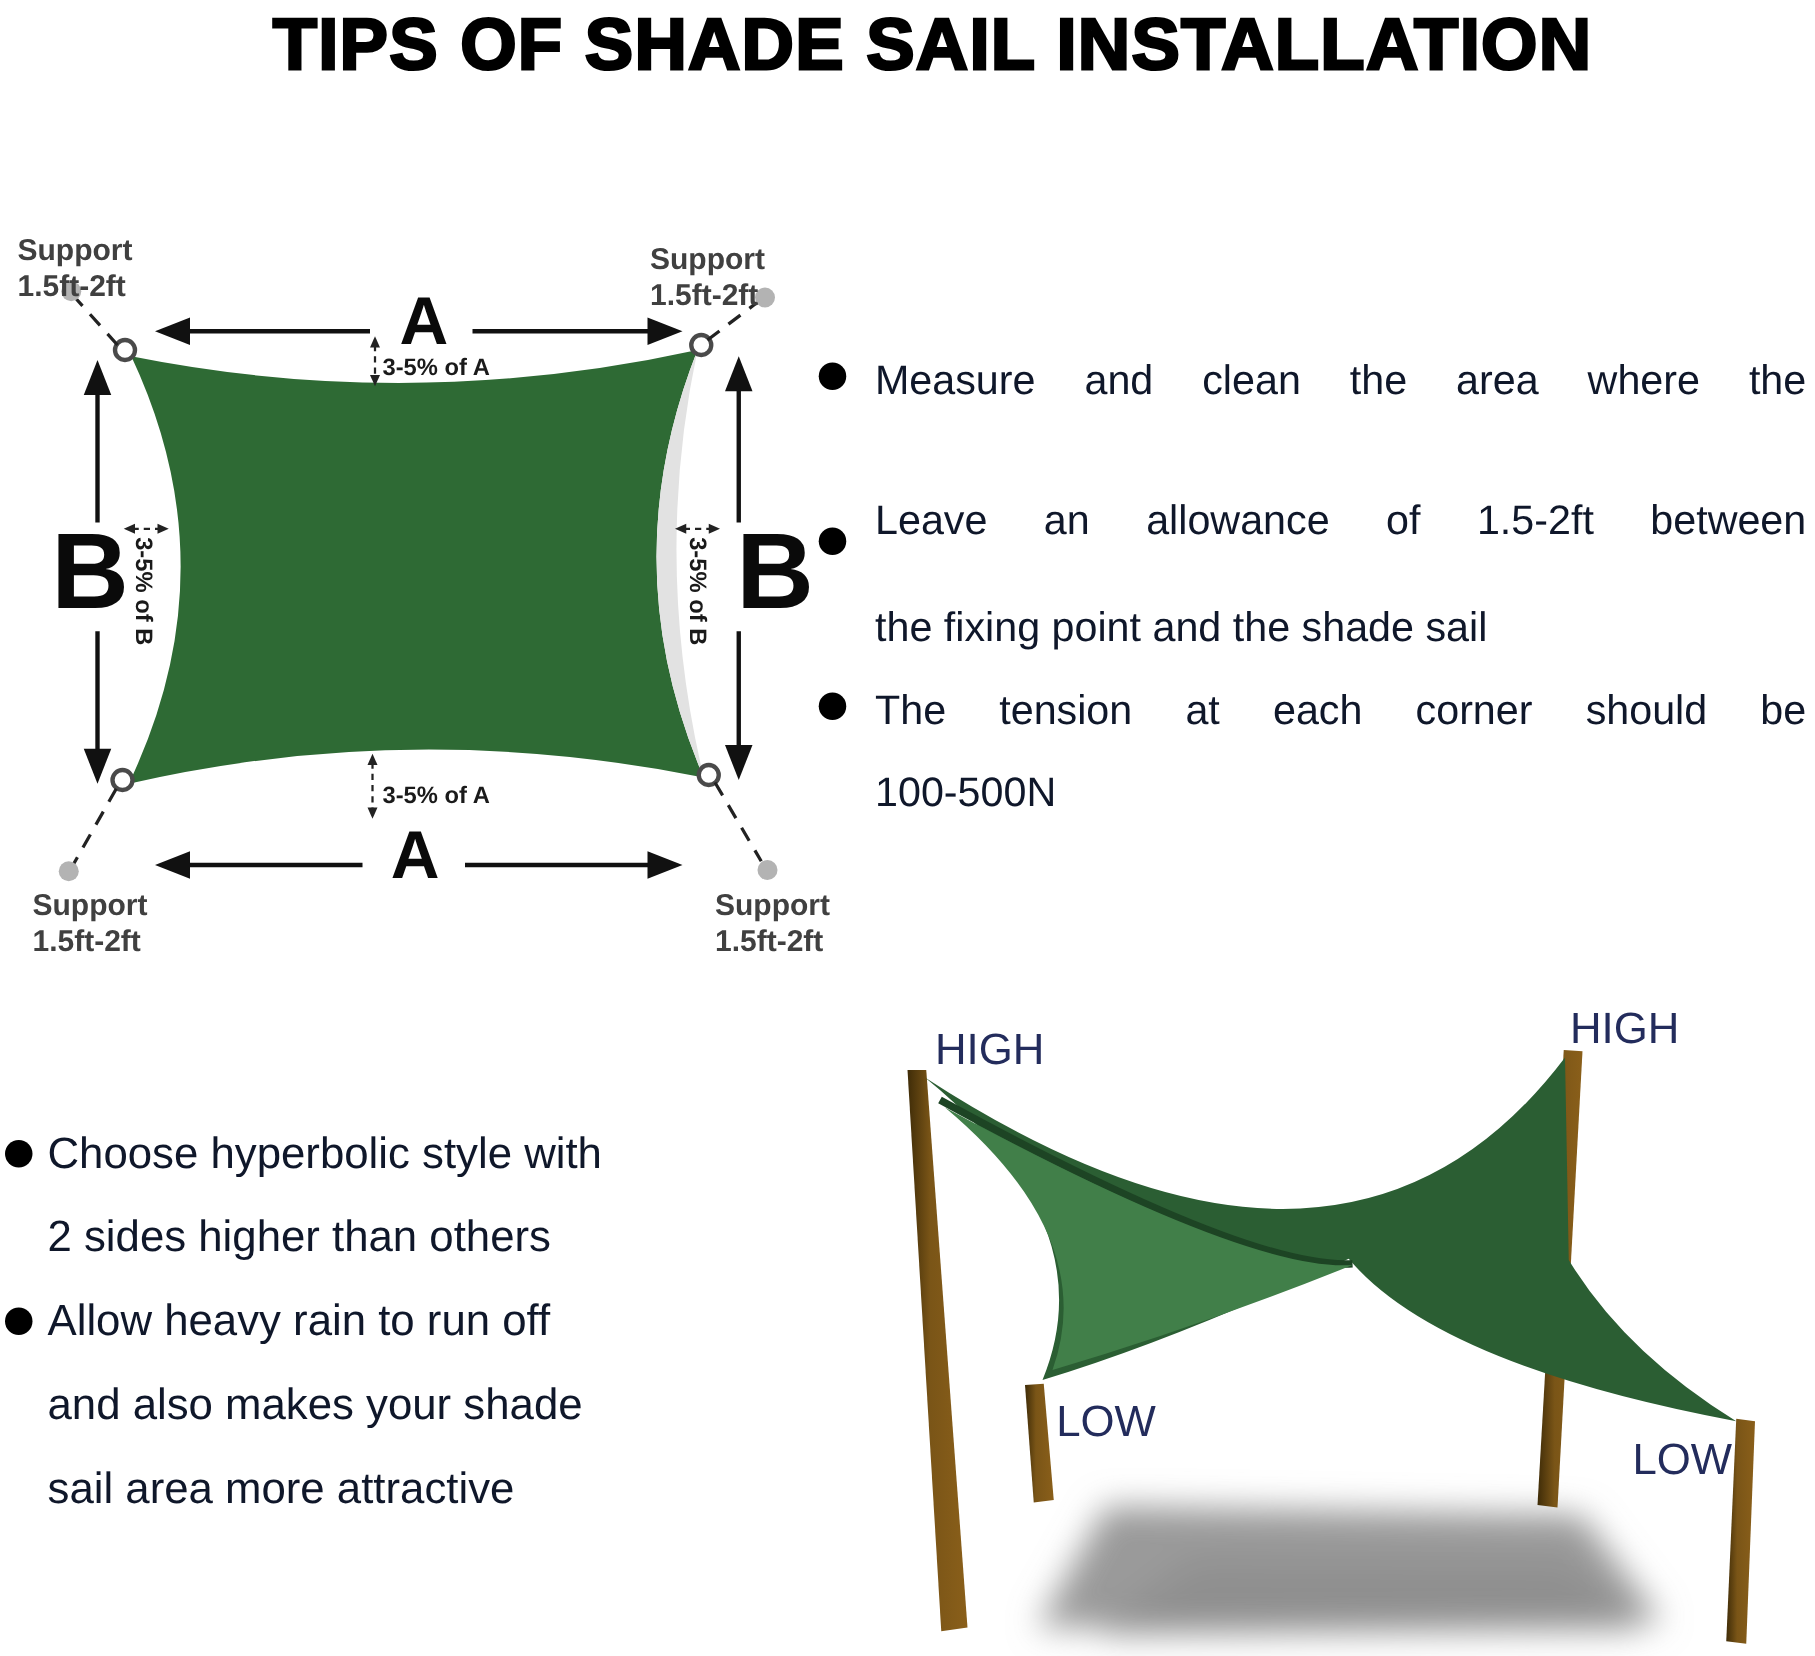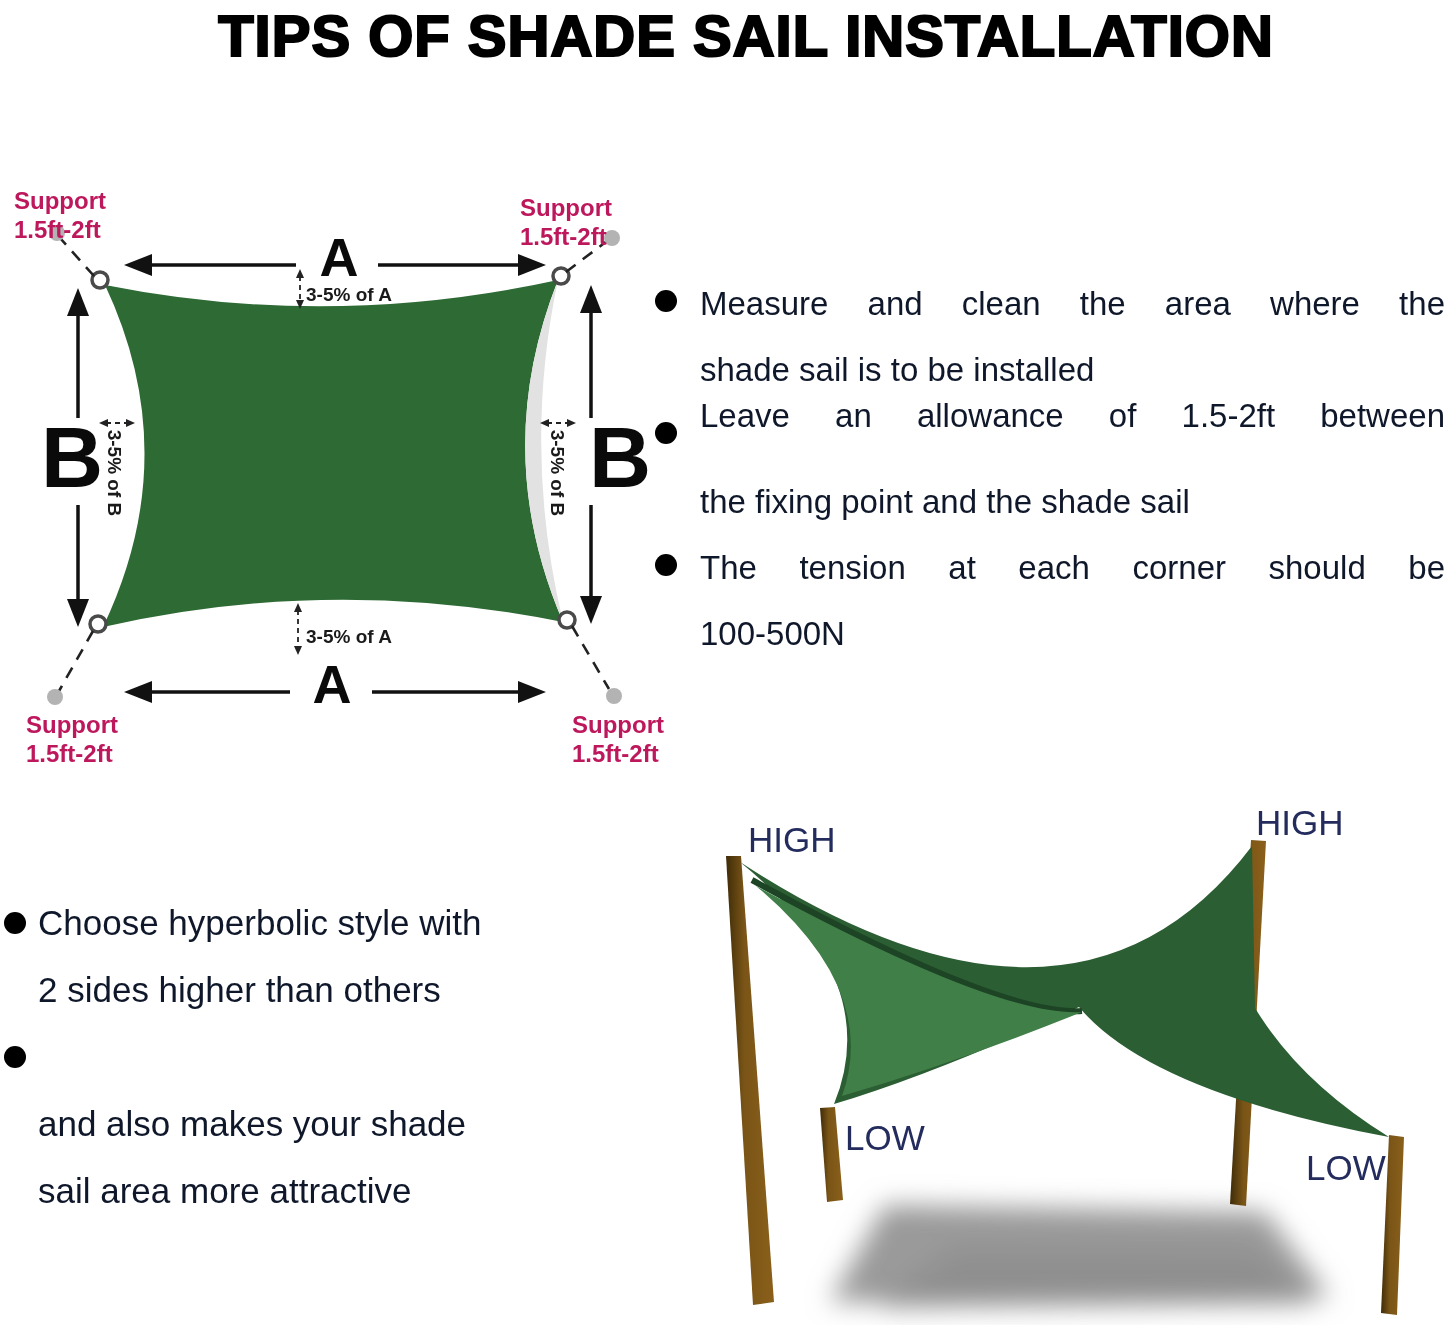--- a/index.html
+++ b/index.html
@@ -2,21 +2,21 @@
 <html style="--sail-green: #2e6a34; --edge-silver: #e2e2e2; --sail-dark: #2b5e33; --sail-light: #417f49; --sail-ridge: #1d4424; --post-brown: #7a5517; --post-dark: #453009; --label-navy: #232c5c; --support-dot: #b3b3b3; --shadow-gray: #8f8f8f; --text-black: #000000;"><head>
 <meta charset="utf-8">
 <style>
   html,body{margin:0;padding:0;background:#fff;}
   #stage{position:relative;width:1452px;height:1325px;background:#fff;overflow:hidden;
          font-family:"Liberation Sans","DejaVu Sans",sans-serif;color:#000;}
   #bg{position:absolute;left:0;top:0;}
   .abs{position:absolute;}
   .title{left:0;top:2px;width:1452px;text-align:center;font-size:58px;font-weight:700;
          letter-spacing:1px;-webkit-text-stroke:2.2px #000;white-space:nowrap;padding-left:20px;}
-  .sup{font-size:24px;font-weight:700;line-height:29px;color:#be185d;}
+  .sup{font-size:24px;font-weight:700;line-height:29px;color:#404040;}
   .dim{font-weight:700;color:#0a0a0a;text-align:center;}
   .dimA{font-size:54px;width:80px;}
   .dimB{font-size:86px;width:100px;}
   .pct{font-size:19px;font-weight:700;color:#1a1a1a;white-space:nowrap;}
   .rot{width:110px;height:24px;text-align:center;transform:rotate(90deg);transform-origin:center;}
   .tline{font-size:33px;color:#0f172a;white-space:nowrap;line-height:40px;}
   .tr-line{left:700px;width:745px;}
   .tr-line.j{white-space:normal;text-align:justify;text-align-last:justify;}
   .tl-line{left:38px;font-size:35px;}
   .dot{width:22px;height:22px;border-radius:50%;background:#000;}
@@ -170,30 +170,30 @@
 
   <div class="abs pct" style="left:306px;top:284px">3-5% of A</div>
   <div class="abs pct" style="left:306px;top:626px">3-5% of A</div>
   <div class="abs pct rot" style="left:58px;top:461px">3-5% of B</div>
   <div class="abs pct rot" style="left:501px;top:461px">3-5% of B</div>
 
   <div class="abs dot" style="left:655px;top:290px"></div>
   <div class="abs dot" style="left:655px;top:422px"></div>
   <div class="abs dot" style="left:655px;top:554px"></div>
   <div class="abs tline tr-line j" style="top:284px">Measure and clean the area where the</div>
-  <div class="abs tline tr-line" style="top:350px">shade sail is to be installed</div>
   <div class="abs tline tr-line j" style="top:396px">Leave an allowance of 1.5-2ft between</div>
   <div class="abs tline tr-line j" style="top:548px">The tension at each corner should be</div>
   <div class="abs tline tr-line" style="top:482px">the fixing point and the shade sail</div>
   <div class="abs tline tr-line" style="top:614px">100-500N</div>
 
   <div class="abs dot" style="left:4px;top:912px"></div>
   <div class="abs dot" style="left:4px;top:1046px"></div>
   <div class="abs tline tl-line" style="top:903px">Choose hyperbolic style with</div>
   <div class="abs tline tl-line" style="top:970px">2 sides higher than others</div>
+  <div class="abs tline tl-line" style="top:1037px">Allow heavy rain to run off</div>
   <div class="abs tline tl-line" style="top:1104px">and also makes your shade</div>
   <div class="abs tline tl-line" style="top:1171px">sail area more attractive</div>
 
   <div class="abs hl" style="left:748px;top:820px">HIGH</div>
   <div class="abs hl" style="left:1256px;top:803px">HIGH</div>
   <div class="abs hl" style="left:845px;top:1118px">LOW</div>
   <div class="abs hl" style="left:1306px;top:1148px">LOW</div>
 
 </div>
 

